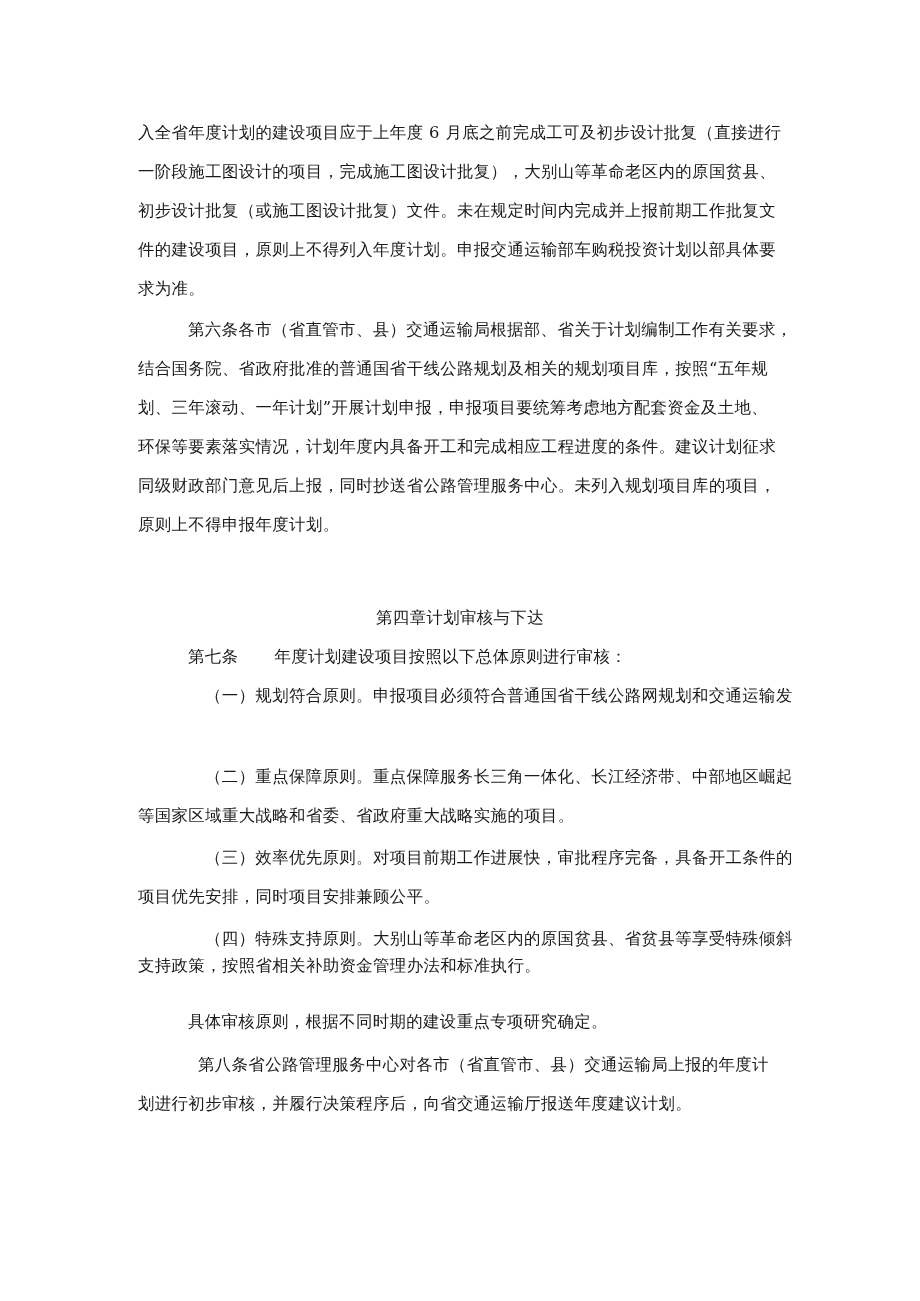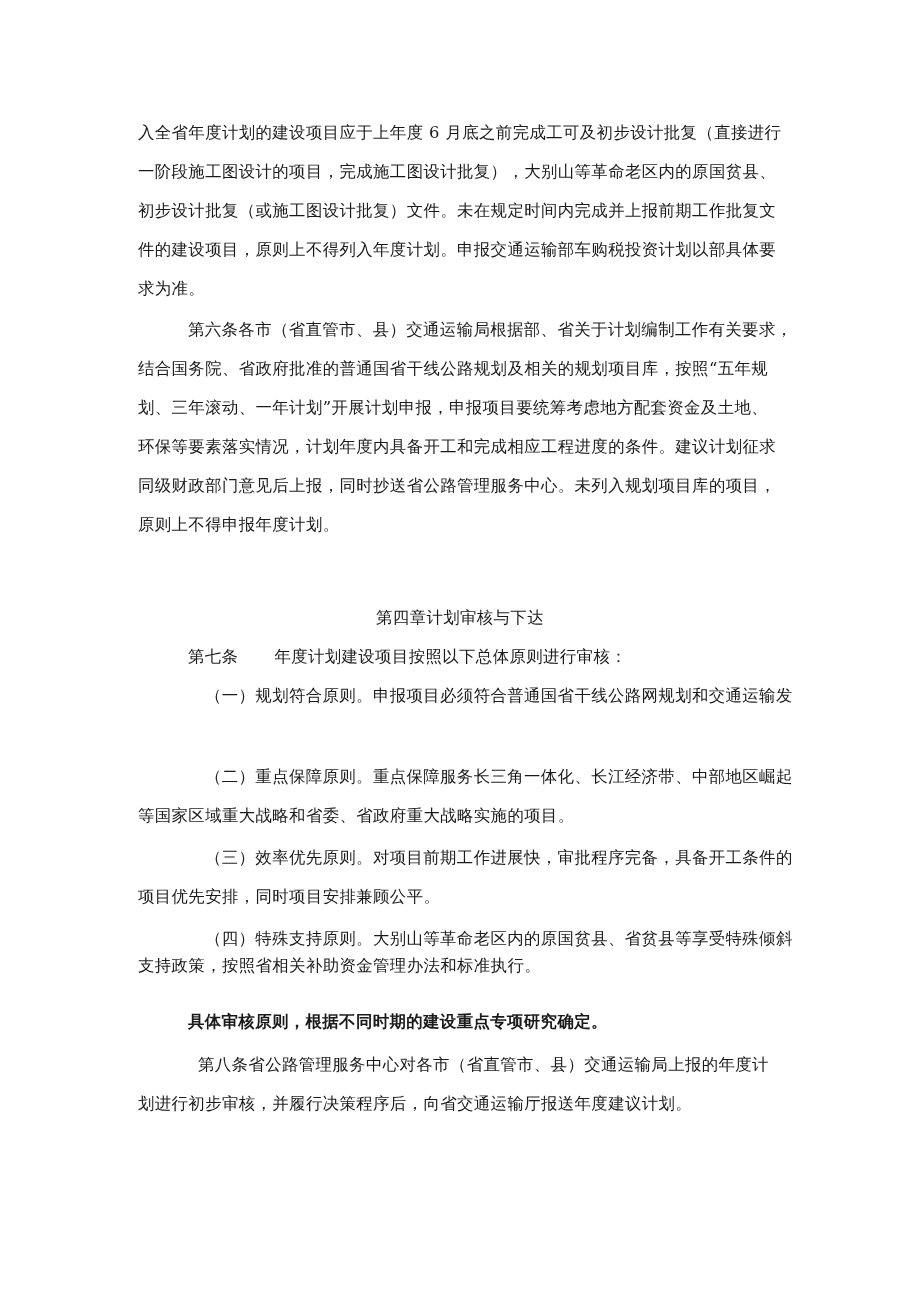--- a/index.html
+++ b/index.html
@@ -63,18 +63,18 @@
 
   <div class="line indent2" style="top:767px;">（二）重点保障原则。重点保障服务长三角一体化、长江经济带、中部地区崛起</div>
   <div class="line" style="top:806px;">等国家区域重大战略和省委、省政府重大战略实施的项目。</div>
 
   <div class="line indent2" style="top:848px;">（三）效率优先原则。对项目前期工作进展快，审批程序完备，具备开工条件的</div>
   <div class="line" style="top:887px;">项目优先安排，同时项目安排兼顾公平。</div>
 
   <div class="line indent2" style="top:929px;">（四）特殊支持原则。大别山等革命老区内的原国贫县、省贫县等享受特殊倾斜</div>
   <div class="line" style="top:956px;">支持政策，按照省相关补助资金管理办法和标准执行。</div>
 
-  <div class="line indent1" style="top:1012px;font-weight:bold;">具体审核原则，根据不同时期的建设重点专项研究确定。</div>
+  <div class="line indent1" style="top:1012px;">具体审核原则，根据不同时期的建设重点专项研究确定。</div>
 
   <div class="line" style="top:1094px;">划进行初步审核，并履行决策程序后，向省交通运输厅报送年度建议计划。</div>
   <div class="line indent3" style="top:1055px;">第八条省公路管理服务中心对各市（省直管市、县）交通运输局上报的年度计</div>
 
 </div>
 
 </body></html>

